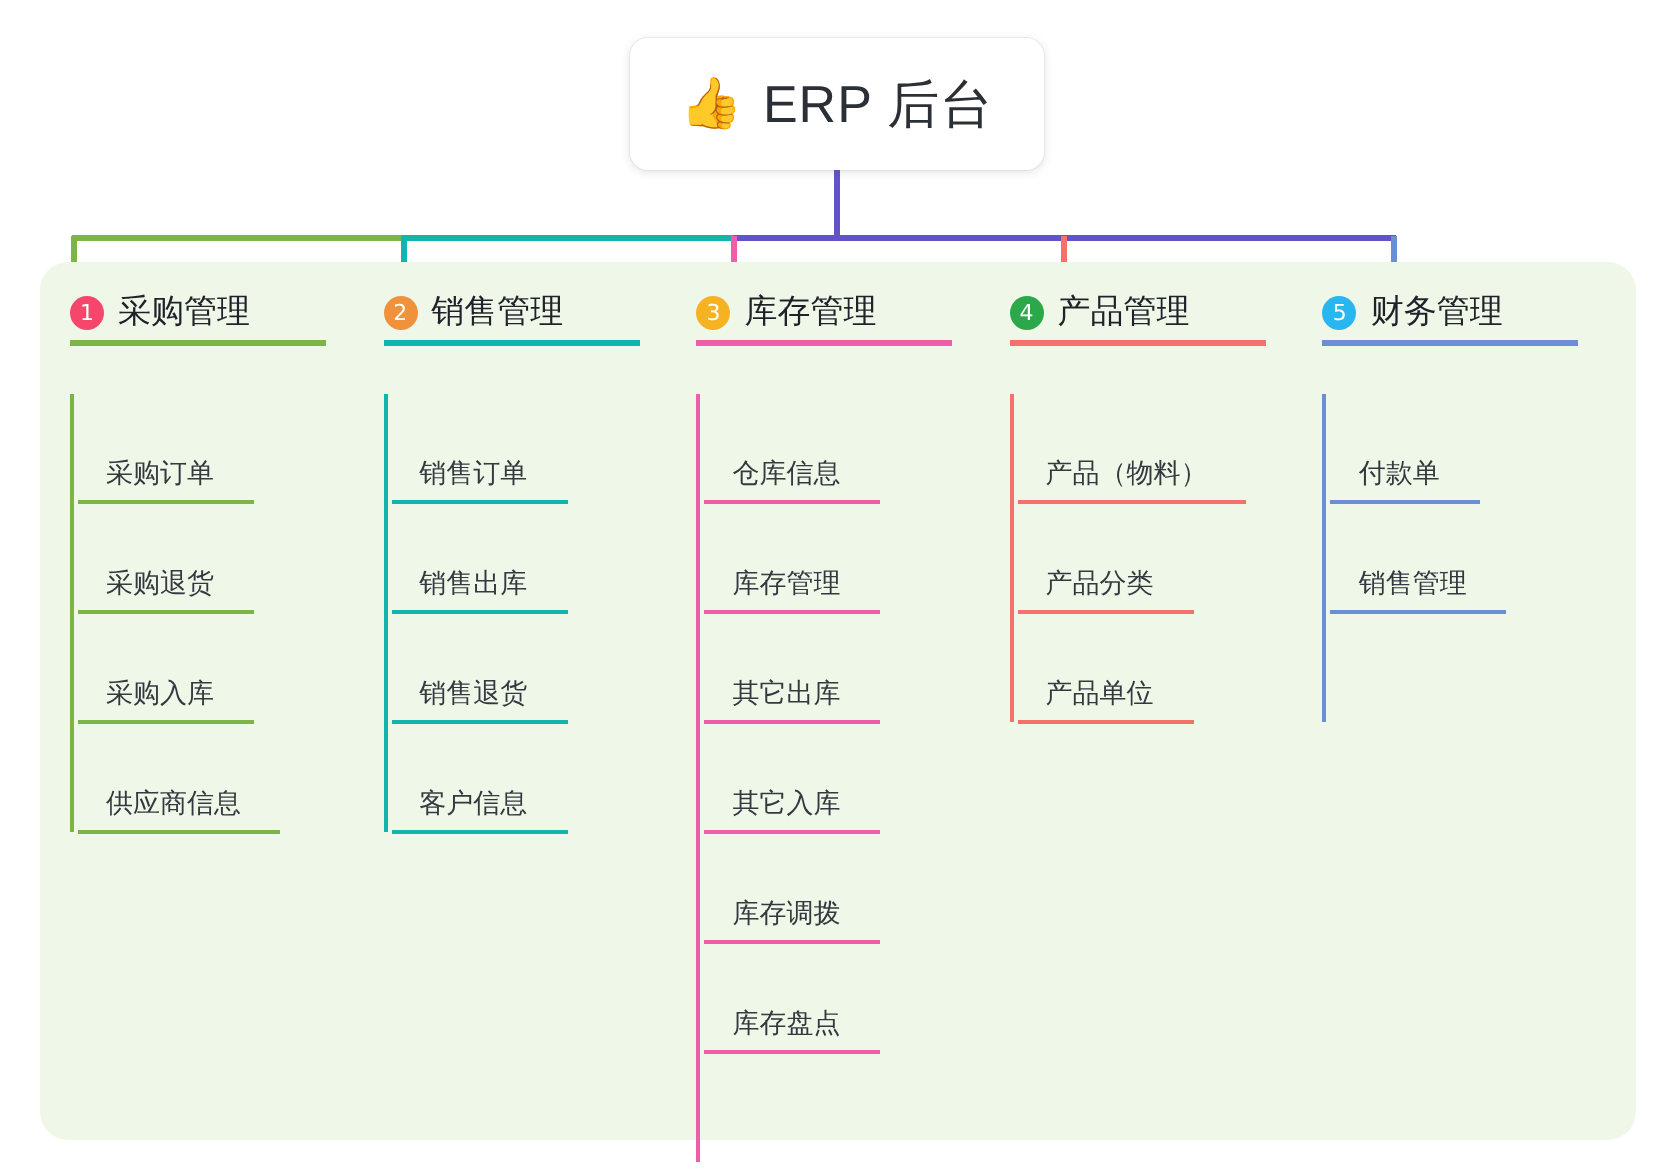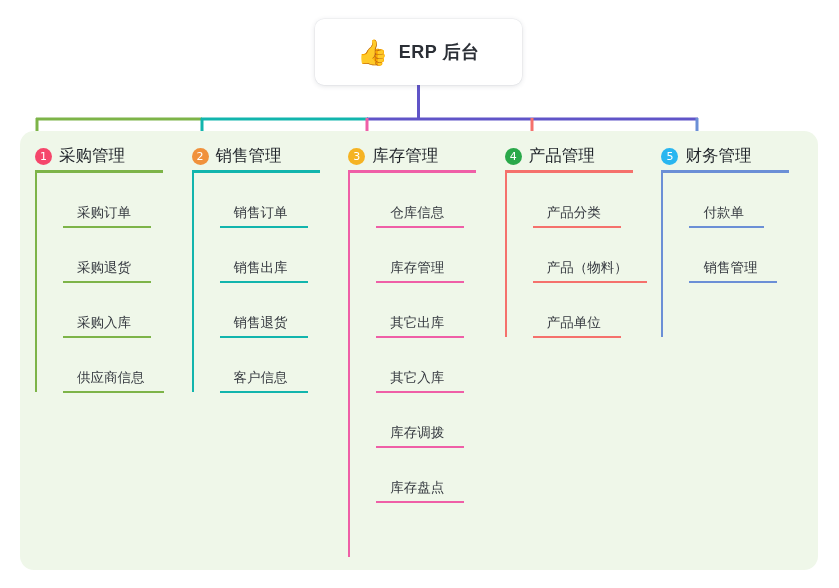--- a/index.html
+++ b/index.html
@@ -35,25 +35,24 @@
     display: flex;
     align-items: center;
     gap: 10px;
   }
   .root-emoji {
     font-size: 25px;
     line-height: 1;
     display: inline-block;
   }
   .root-title {
-    font-size: 18px;
+    font-size: 26px;
     color: #2b2f36;
     letter-spacing: 0.5px;
     white-space: nowrap;
-    font-weight: bold;
   }
 
   
   .connectors {
     position: absolute;
     left: 0;
     top: 0;
     width: 839px;
     height: 588px;
     pointer-events: none;
@@ -116,22 +115,23 @@
   .col-head-rule {
     position: absolute;
     left: 0;
     bottom: 0;
     height: 3px;
     width: 128px;
   }
 
   .leaves {
     position: relative;
-    padding-left: 28px;
-    box-sizing: border-box;
+    padding-left: 4px;
+    box-sizing: border-box;
+    margin-top: 24px;
   }
   .spine {
     position: absolute;
     left: 0;
     top: 0;
     width: 2px;
   }
   .leaf {
     position: relative;
     height: 55px;
@@ -292,27 +292,27 @@
     <div class="column">
       <div class="col-head">
         <span class="badge" style="background: rgb(42, 168, 74);">4</span>
         <span class="col-title">产品管理</span>
         <span class="col-head-rule" style="background: rgb(245, 113, 108);"></span>
       </div>
       <div class="leaves">
         <span class="spine" style="background: rgb(245, 113, 108); height: 164px;"></span>
         <div class="leaf">
           <span class="leaf-stub" style="background: rgb(245, 113, 108);"></span>
+          <span class="leaf-label">产品（物料）</span>
+          <span class="leaf-rule" style="background: rgb(245, 113, 108); width: 114px;"></span>
+        </div>
+        <div class="leaf">
+          <span class="leaf-stub" style="background: rgb(245, 113, 108);"></span>
           <span class="leaf-label">产品分类</span>
           <span class="leaf-rule" style="background: rgb(245, 113, 108); width: 88px;"></span>
-        </div>
-        <div class="leaf">
-          <span class="leaf-stub" style="background: rgb(245, 113, 108);"></span>
-          <span class="leaf-label">产品（物料）</span>
-          <span class="leaf-rule" style="background: rgb(245, 113, 108); width: 114px;"></span>
         </div>
         <div class="leaf">
           <span class="leaf-stub" style="background: rgb(245, 113, 108);"></span>
           <span class="leaf-label">产品单位</span>
           <span class="leaf-rule" style="background: rgb(245, 113, 108); width: 88px;"></span>
         </div>
       </div>
     </div>
     <div class="column">
       <div class="col-head">

